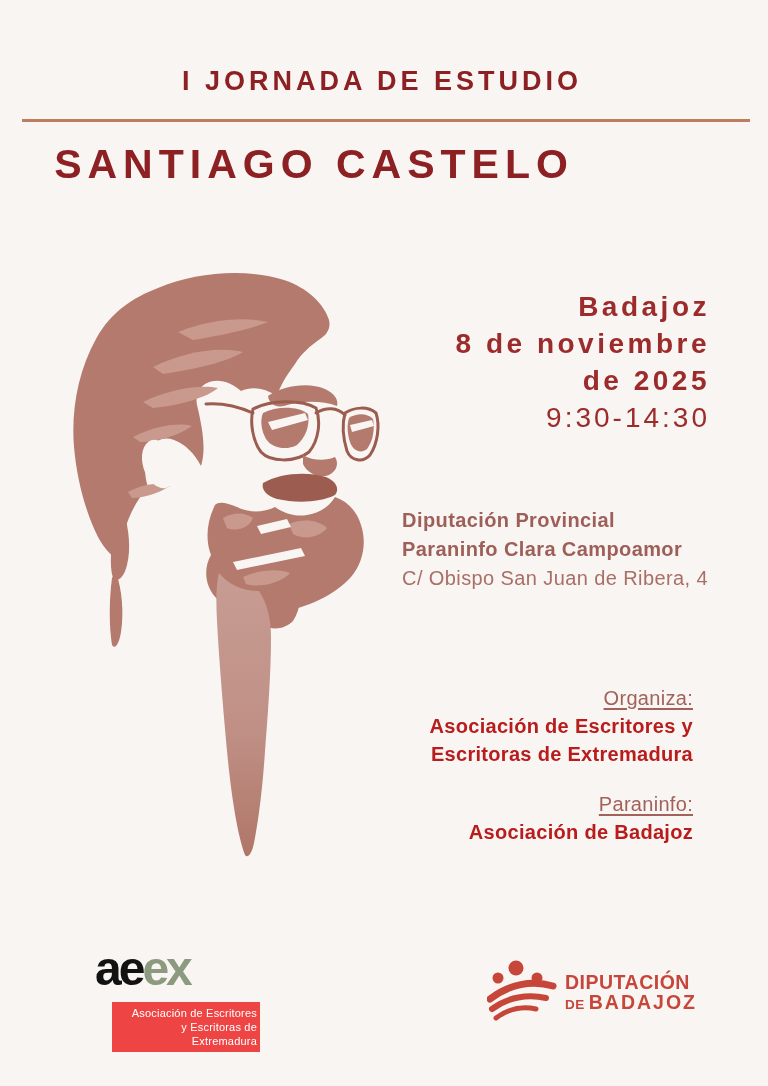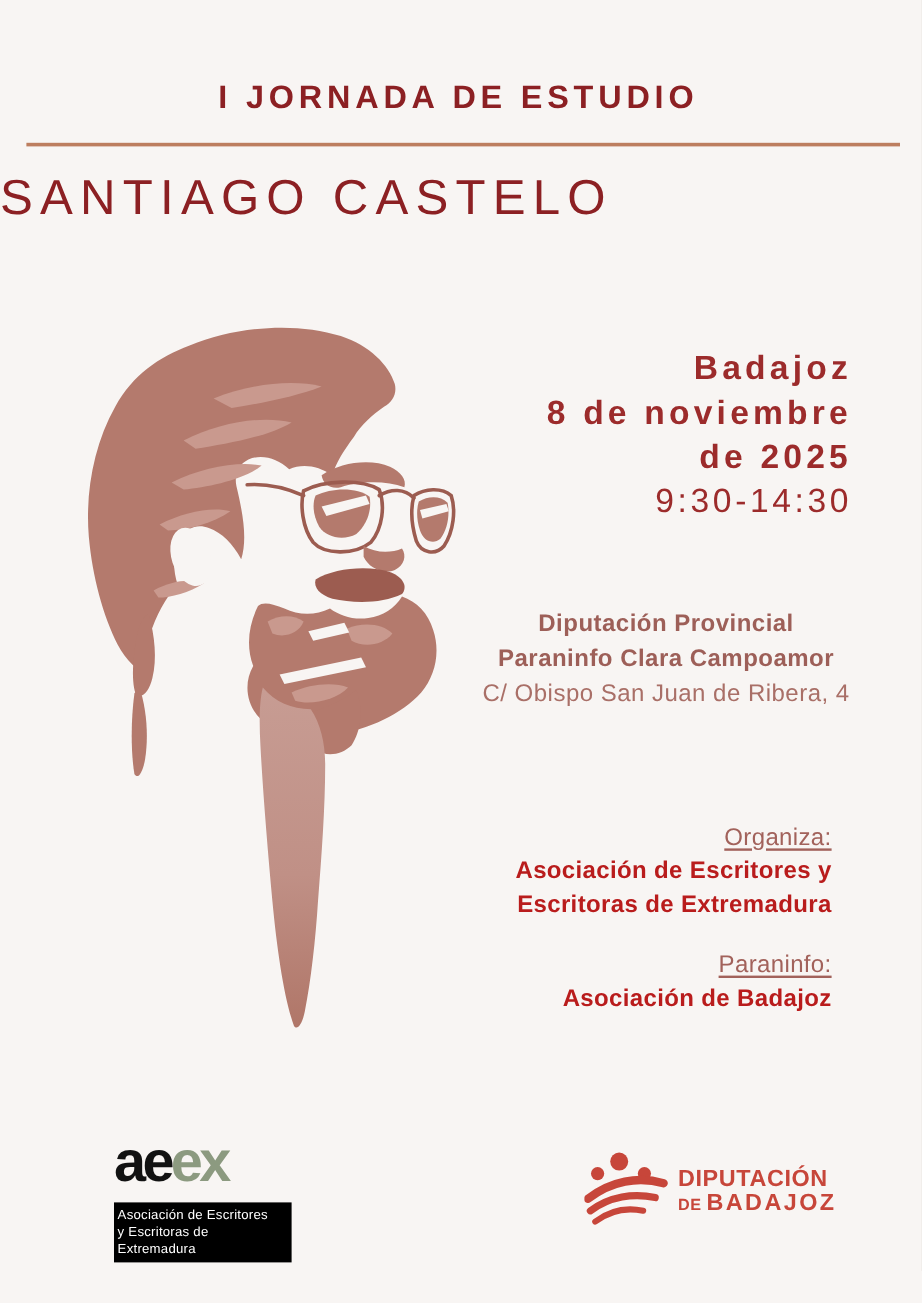--- a/index.html
+++ b/index.html
@@ -16,38 +16,39 @@
     text-align:center;
     font-size:27px;font-weight:700;letter-spacing:4px;
     color:#8c2023;
   }
   .divider{
     position:absolute;top:119px;left:22px;width:728px;height:3px;
     background:#bd7e5f;
   }
   .event-name{
     position:absolute;top:141px;left:0;width:628px;
-    font-size:41px;font-weight:400;letter-spacing:6px;
+    text-align:center;
+    font-size:41px;font-weight:700;letter-spacing:6px;
     color:#8c2023;
   }
   
   .portrait{
     position:absolute;left:58px;top:272px;width:345px;height:610px;
   }
   
   .date-block{
     position:absolute;top:288px;right:58px;
     text-align:right;color:#9c2b2b;
     font-size:28px;font-weight:600;letter-spacing:3.5px;
     line-height:37px;
   }
   .date-block .time{font-weight:400;letter-spacing:3px;}
   .venue-block{
     position:absolute;top:506px;right:60px;
-    text-align:center;color:#9d5f58;
+    text-align:left;color:#9d5f58;
     font-size:20px;font-weight:600;letter-spacing:0.4px;
     line-height:29px;
   }
   .venue-block .street{font-weight:400;color:#a96f67;}
   .credit-block{
     position:absolute;right:75px;text-align:right;
     font-size:20px;line-height:28px;letter-spacing:0.3px;
   }
   .credit-block.organiza{top:684px;}
   .credit-block.patrocina{top:790px;}
@@ -58,23 +59,23 @@
   .credit-line{color:#b91c1c;font-weight:700;}
   
   .aeex-logo{position:absolute;left:95px;top:938px;}
   .aeex-wordmark{
     font-size:48px;font-weight:900;line-height:62px;letter-spacing:-3px;
   }
   .aeex-wordmark .ae{color:#121212;}
   .aeex-wordmark .ex{color:#8c9a80;}
   .aeex-bar{
     margin-top:2px;width:142px;
-    background:#000000;color:#ffffff;
+    background:#ef4444;color:#ffffff;
     font-size:11px;line-height:14px;font-weight:500;
-    text-align:left;padding:4px 3px;letter-spacing:0.2px;
+    text-align:right;padding:4px 3px;letter-spacing:0.2px;margin-left:17px;
   }
   .dip-logo{
     position:absolute;left:487px;top:952px;
     display:flex;align-items:center;
   }
   .dip-emblem{width:70px;height:70px;}
   .dip-name{margin-left:8px;padding-top:12px;color:#c7463a;line-height:20px;}
   .dip-line1{font-size:19.5px;font-weight:800;letter-spacing:0.5px;}
   .dip-line2{font-size:19.5px;font-weight:800;letter-spacing:2px;}
   .dip-line2 .de{font-size:13.5px;letter-spacing:0.5px;margin-right:4px;}

